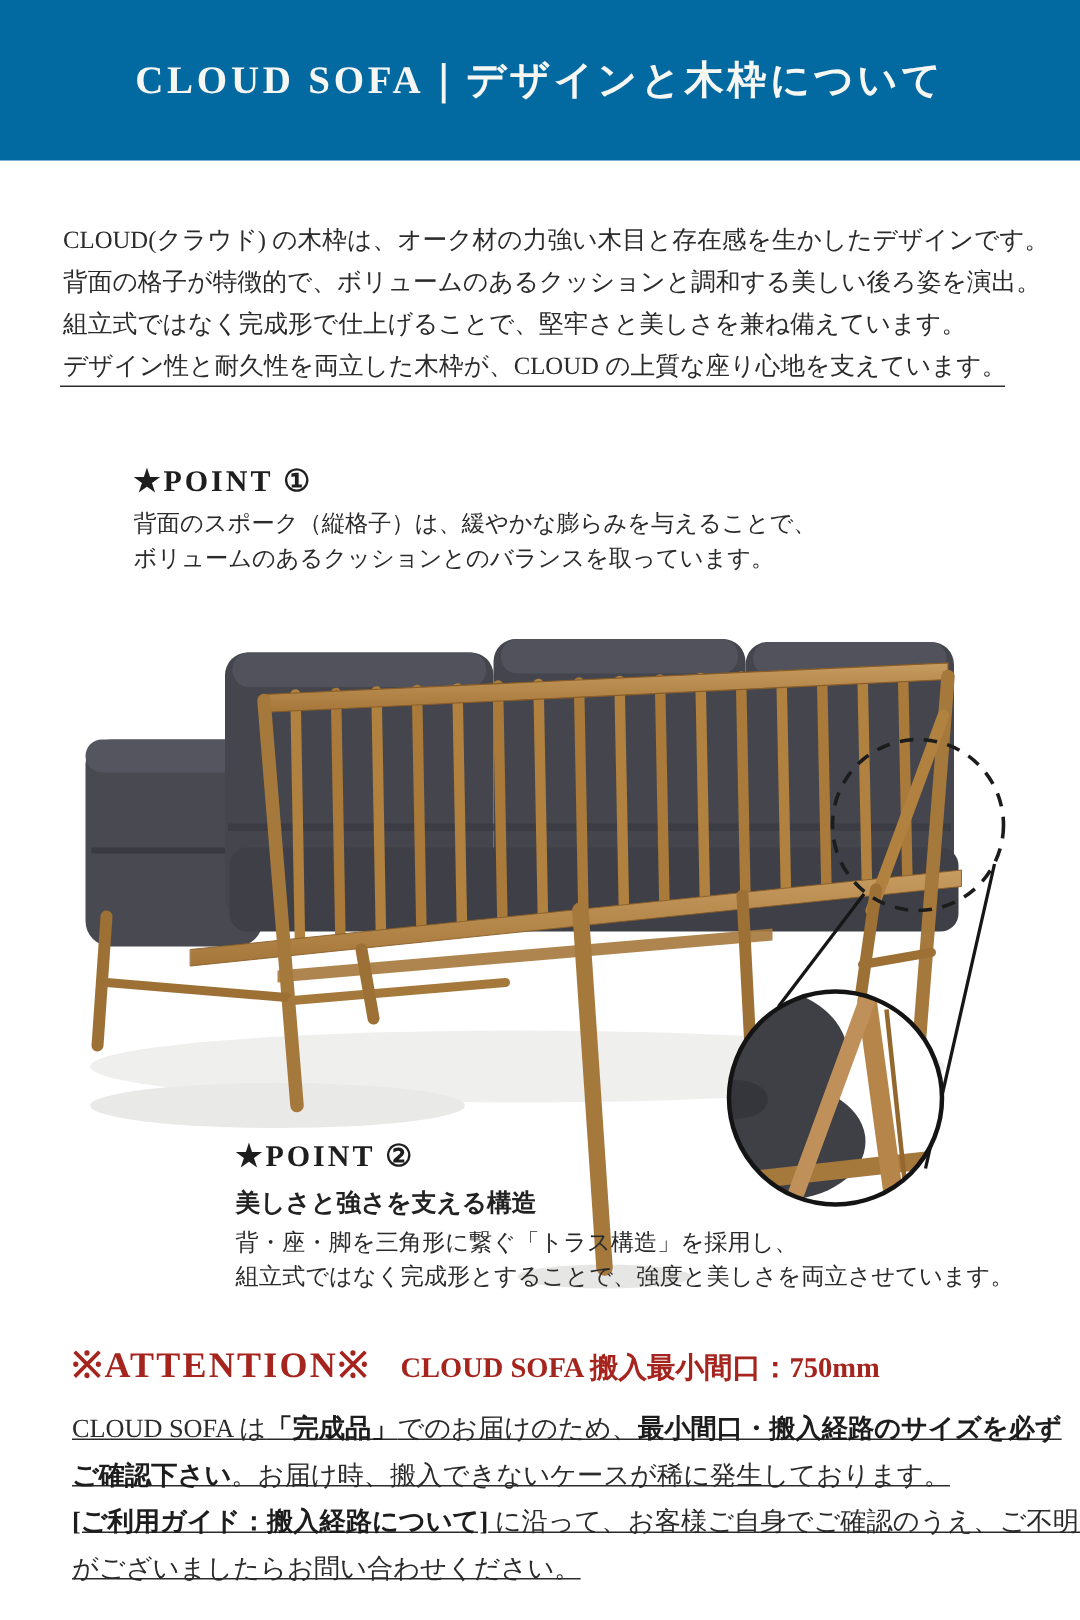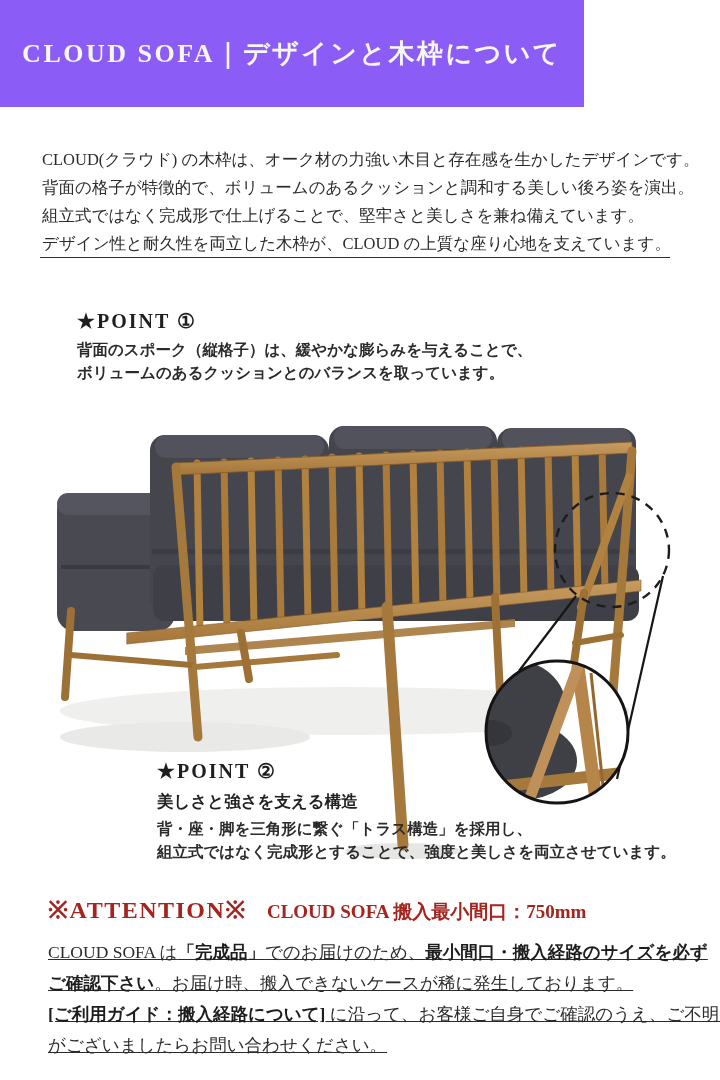--- a/index.html
+++ b/index.html
@@ -2,37 +2,37 @@
 <html><head>
 <meta charset="utf-8">
 <style>
   html,body{margin:0;padding:0;background:#ffffff;}
   .page{
     position:relative;width:720px;height:1080px;background:#ffffff;overflow:hidden;
     font-family:"Liberation Serif","DejaVu Serif",serif;color:#2b2b2b;
   }
   
   .titlebar{
-    position:absolute;left:0;top:0;width:584px;height:107px;background:#8b5cf6;
+    position:absolute;left:0;top:0;width:720px;height:107px;background:#0369a1;
     display:flex;align-items:center;justify-content:center;
   }
   .titlebar h1{
     margin:0;font-size:26px;font-weight:600;color:#f6f6f3;letter-spacing:2.5px;white-space:nowrap;
   }
   
   .intro{position:absolute;left:42px;top:146px;font-size:16.5px;line-height:28px;}
   .intro div{white-space:nowrap;}
   .divider{position:absolute;left:40px;top:257px;width:630px;height:1px;background:#2e2e2e;}
   
   .point{position:absolute;}
   .point .head{font-size:20px;font-weight:bold;letter-spacing:2px;line-height:26px;color:#1e1e1e;white-space:nowrap;}
   .point .sub{font-size:16.5px;font-weight:bold;line-height:23px;margin-top:6px;color:#222;white-space:nowrap;}
   .point .body{margin-top:4px;}
-  .point .body div{font-size:15.5px;line-height:23px;white-space:nowrap;font-weight:bold;}
-  .point1{left:77px;top:308px;}
+  .point .body div{font-size:15.5px;line-height:23px;white-space:nowrap;}
+  .point1{left:89px;top:308px;}
   .point2{left:157px;top:758px;}
   
   .attention{position:absolute;left:48px;top:892px;width:640px;}
   .att-head{color:#a5241e;white-space:nowrap;}
   .att-head .label{font-size:24px;font-weight:bold;letter-spacing:1.5px;}
   .att-head .title{font-size:19px;font-weight:bold;margin-left:20px;}
   .att-body{margin-top:12px;font-size:17.5px;line-height:31px;color:#2b2b2b;}
   .att-body p{margin:0;white-space:nowrap;text-decoration:underline;}
   .att-body .b{font-weight:bold;color:#1d1d1d;}
   

